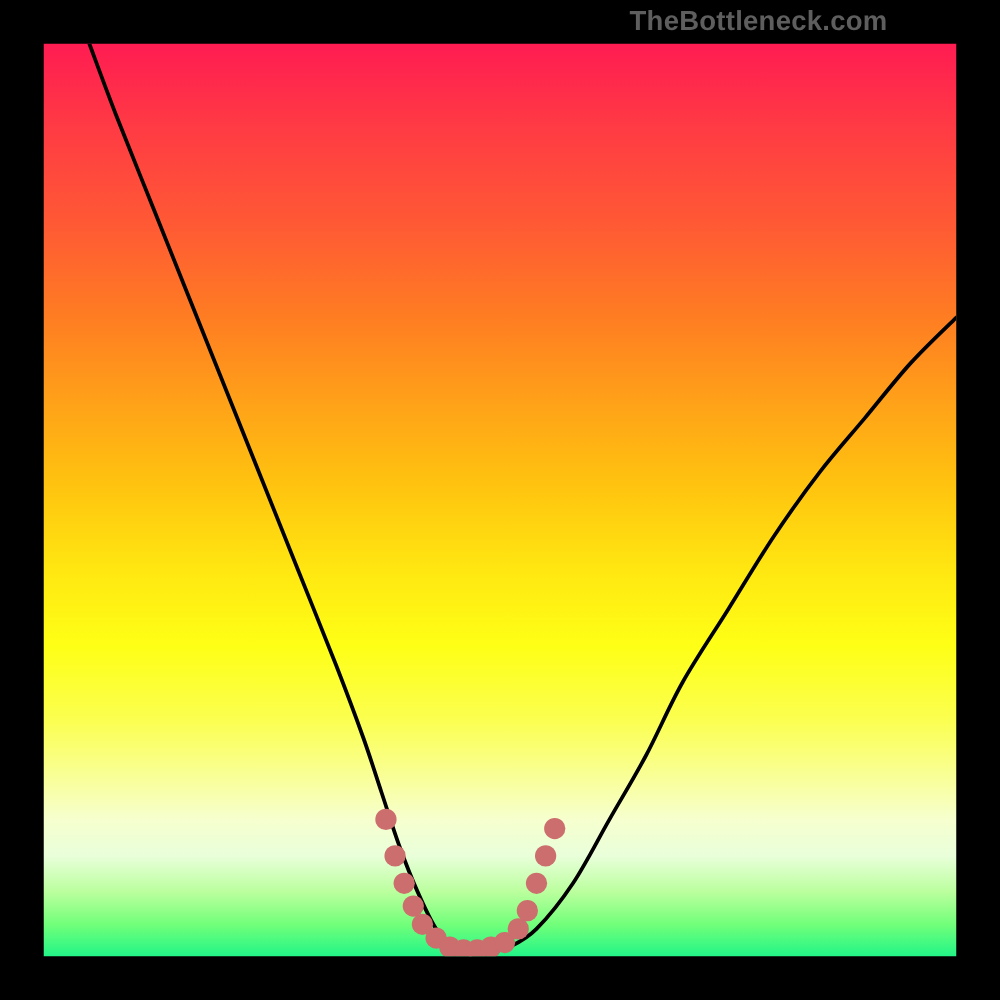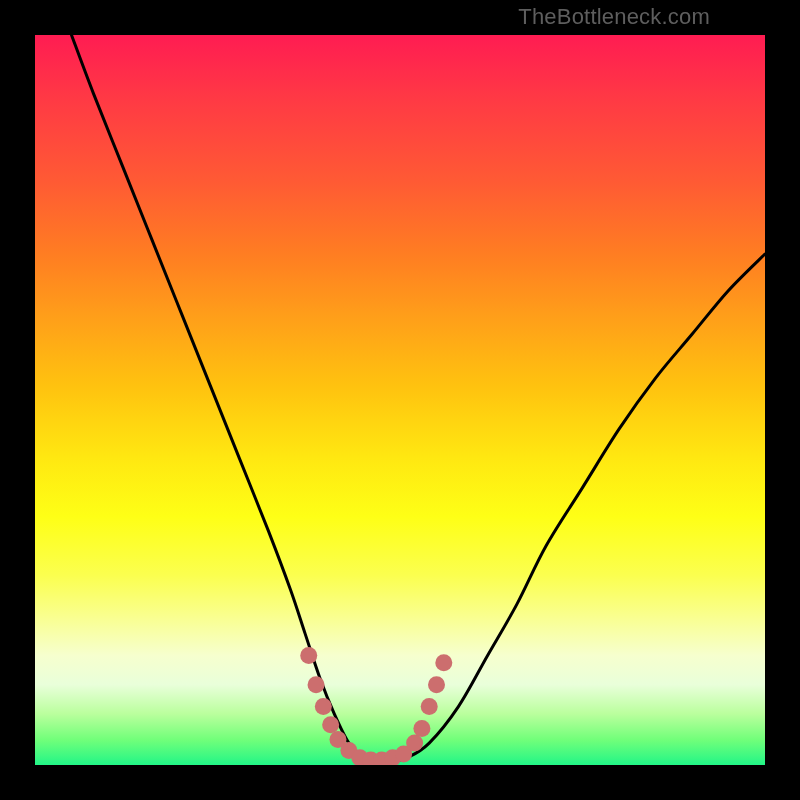--- a/index.html
+++ b/index.html
@@ -9,20 +9,21 @@
     height: 800px;
     background: #000;
     overflow: hidden;
     font-family: Arial, Helvetica, sans-serif;
   }
   .chart-wrap {
     position: relative;
     width: 720px;
     height: 800px;
     background: #000;
+    font-weight: bold;
   }
   .plot-area {
     position: absolute;
     left: 35px;
     top: 35px;
     width: 730px;
     height: 730px;
     background: linear-gradient(
       to bottom,
       #ff1c52 0%,

